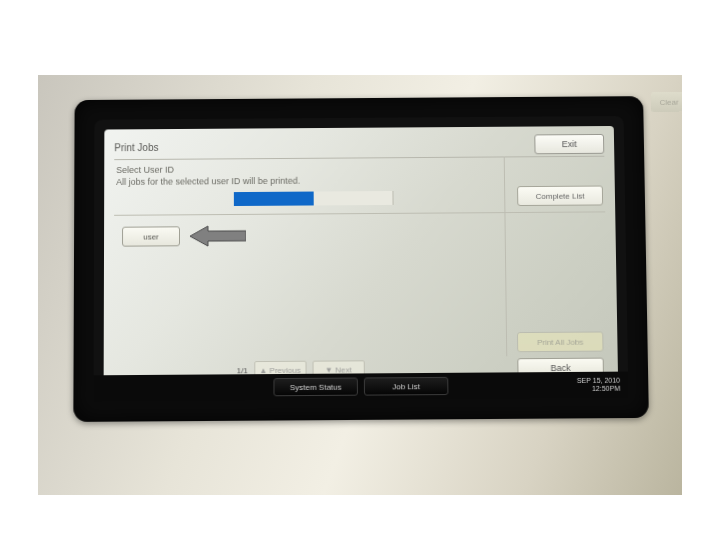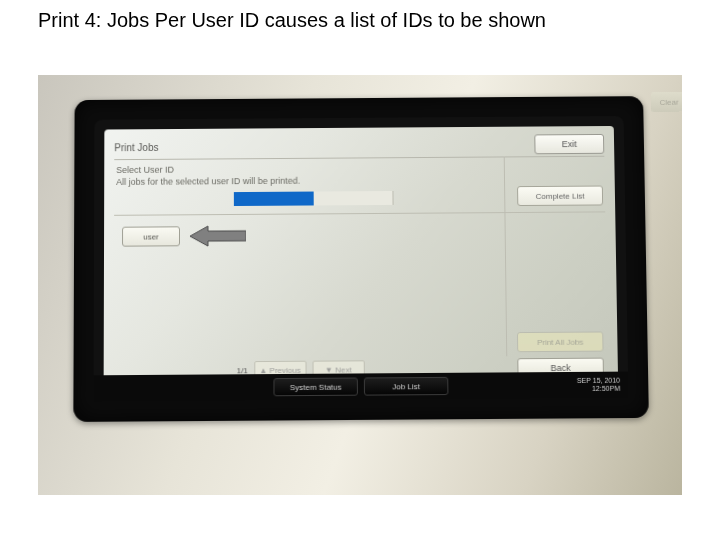--- a/index.html
+++ b/index.html
@@ -104,21 +104,20 @@
     font-size:8px; display:flex; align-items:center; justify-content:center;
     background:linear-gradient(#dedccb,#cdcbba); border-radius:3px;
     transform: rotate(-1deg);
   }
 </style>
 </head>
 <body>
 
 <div class="page">
   <div class="caption">
-    <div>Print 4: Jobs Per User ID causes a list of IDs to be shown</div>
   </div>
 
   <div class="photo-wrap">
     <div class="bezel">
       <div class="clear-badge">Clear</div>
       <div class="bezel-inner">
         <div class="screen">
 
           <div class="titlebar">
             <div class="screen-title">Print Jobs</div>

